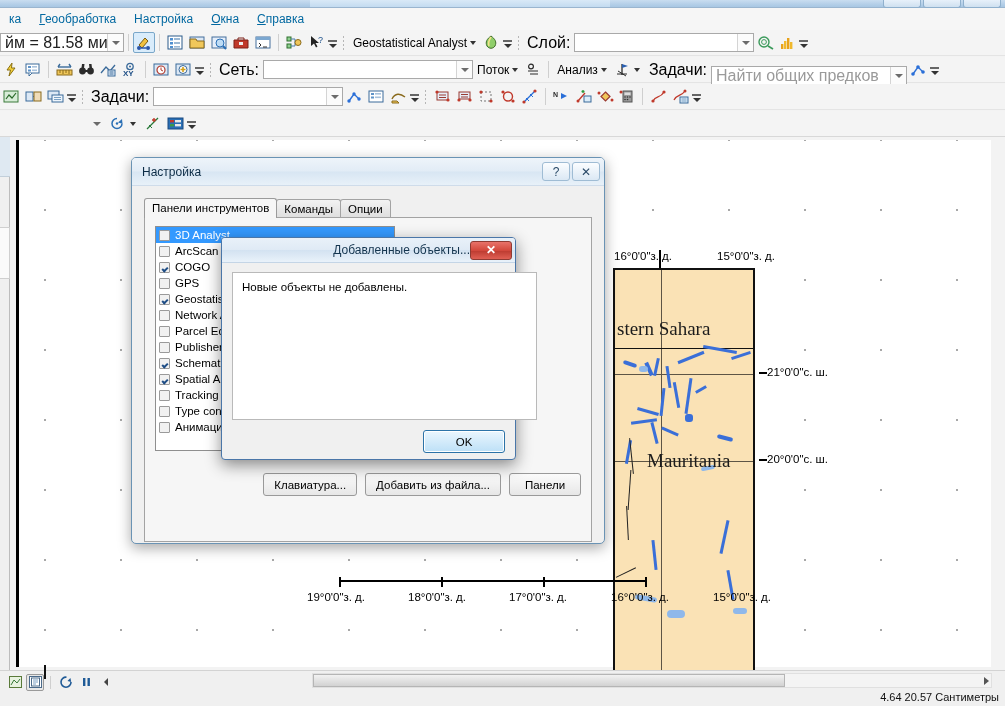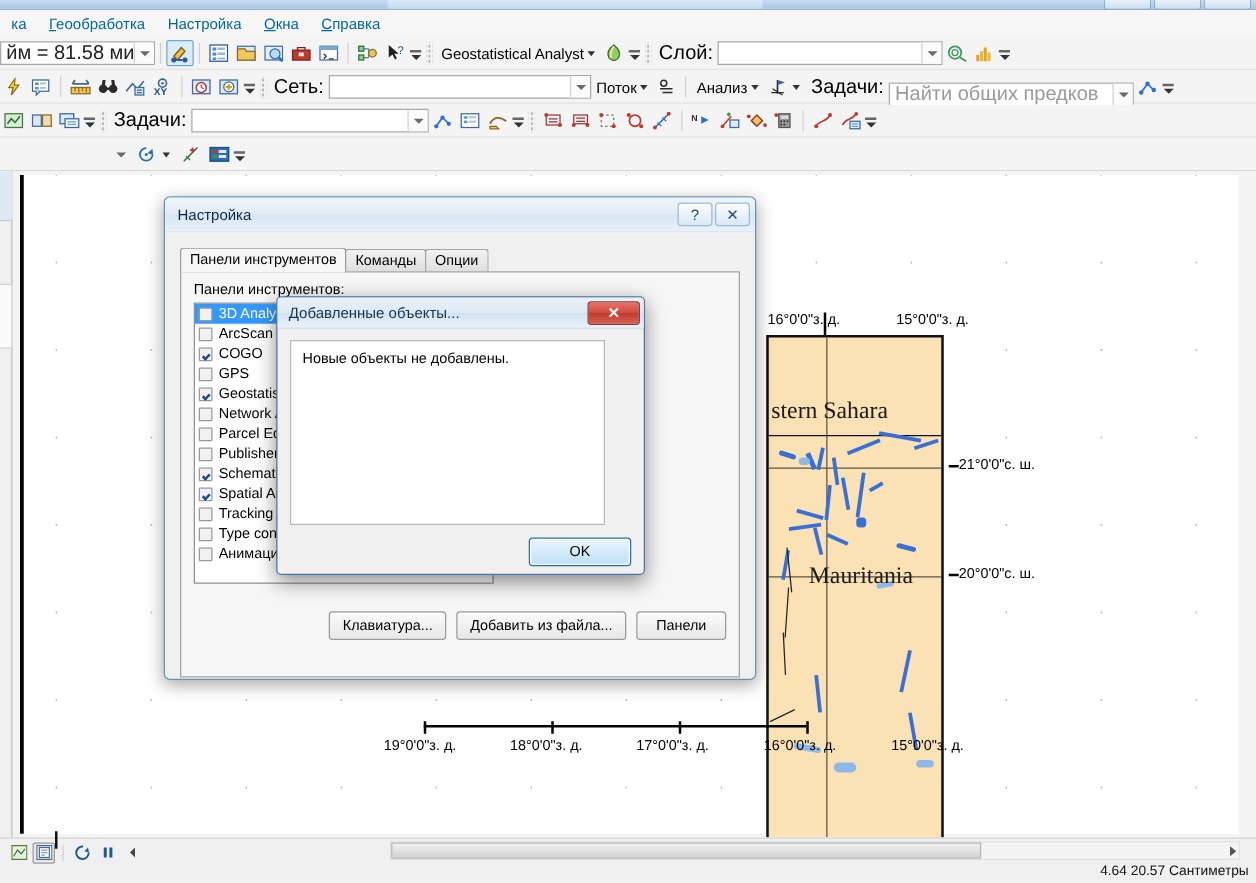--- a/index.html
+++ b/index.html
@@ -275,30 +275,30 @@
     position: absolute; border: 1px solid #4a76a8; border-radius: 4px;
     background: #f0f0f0;
     box-shadow: 0 5px 16px rgba(0,0,0,0.45);
   }
   .dlg2 .tbar2 {
     height: 25px; border-radius: 3px 3px 0 0;
     background: linear-gradient(to bottom,#e9f1f9 0%,#dfeaf5 50%,#d3e2f1 51%,#e9f2fa 100%);
     display: flex; align-items: center; padding: 0 3px 0 9px;
     border-bottom: 1px solid #c4d5e6;
   }
-  .dlg2 .tbar2 .t { font-size: 12px; flex: 1 1 auto; color: #14354f; }
+  .dlg2 .tbar2 .t { font-size: 12px; flex: 1 1 auto; color: #14354f; text-align: right; }
   .closebtn {
     width: 42px; height: 19px; border: 1px solid #8e3b33; border-radius: 3px;
     background: linear-gradient(to bottom,#e8736a 0%,#d2483c 50%,#bc3a2f 51%,#e06054 100%);
     color: #fff; font-size: 12px; font-weight: bold;
     display: flex; align-items: center; justify-content: center; cursor: default;
   }
   .dlg2 .body2 { padding: 9px 10px 12px 10px; }
   .msgbox {
-    background: #fff; border: 1px solid #b9b9b9; height: 148px; width: 252px;
+    background: #fff; border: 1px solid #b9b9b9; height: 148px; width: 305px;
     padding: 8px 9px; font-size: 11.5px; color: #000;
   }
   .okwrap { display: flex; justify-content: flex-end; margin-top: 10px; }
   .btn.default {
     border: 1px solid #2c73a8; border-radius: 3px;
     background: linear-gradient(to bottom,#eaf6fe,#bde0f7);
     box-shadow: 0 0 0 1px #ffffff inset;
   }
 </style>
 </head>
@@ -796,21 +796,20 @@
       <div class="tbtn">?</div>
       <div class="tbtn">✕</div>
     </div>
     <div class="body">
       <div class="tabstrip">
         <div class="tab active">Панели инструментов</div>
         <div class="tab">Команды</div>
         <div class="tab">Опции</div>
       </div>
       <div class="tabpanel" style="height:325px;">
-        <div class="fieldlbl">Панели инструментов:</div>
         <div class="listbox">
           <div class="lirow sel">
               <span class="cbx"></span>
               <span>3D Analyst</span>
             </div>
           <div class="lirow">
               <span class="cbx"></span>
               <span>ArcScan</span>
             </div>
           <div class="lirow">

